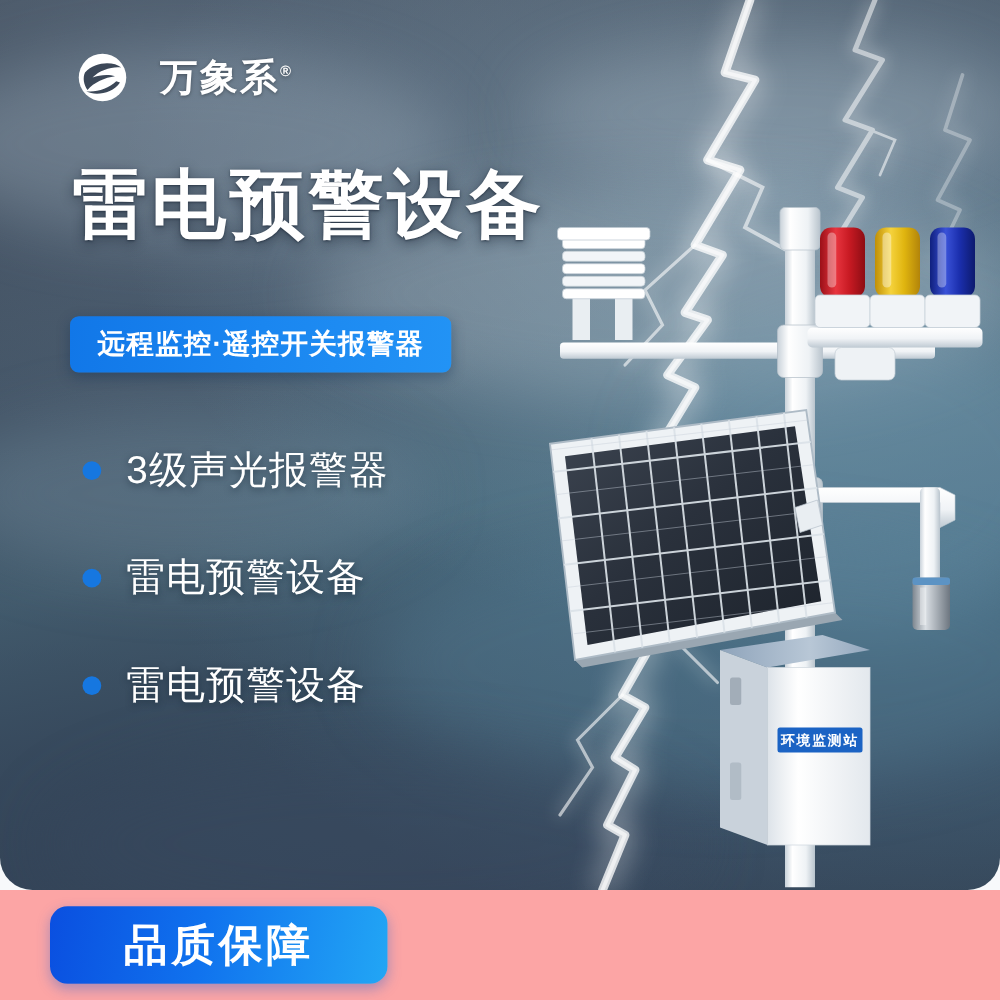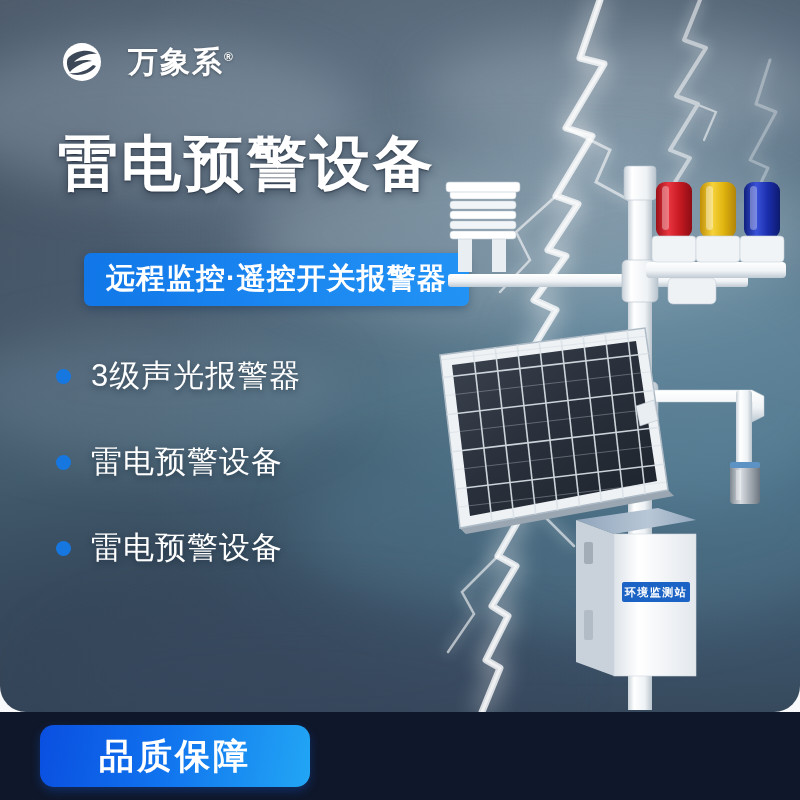--- a/index.html
+++ b/index.html
@@ -61,47 +61,46 @@
     text-shadow:
       0 3px 10px rgba(10,20,35,.45),
       0 1px 2px rgba(10,20,35,.55);
   }
 
   
   .subtitle{
     position:absolute;left:56px;top:253px;
     padding:9px 22px 11px 22px;border-radius:7px;
     background:linear-gradient(96deg,#1177e8 0%,#1a86f0 50%,#2293f5 100%);
-    color:#ffffff;font-size:29px;font-weight:700;letter-spacing:1px;
+    color:#ffffff;font-size:22px;font-weight:700;letter-spacing:1px;
     white-space:nowrap;line-height:1.15;
     box-shadow:0 3px 10px rgba(10,40,80,.35);
-    margin-left:28px;
-  }
-
-  
-  .features{position:absolute;left:56px;top:345px;}
+  }
+
+  
+  .features{position:absolute;left:66px;top:345px;}
   .feat{display:flex;align-items:center;height:62px;margin-bottom:24px;}
   .feat:last-child{margin-bottom:0;}
   .dot{
     width:15px;height:15px;border-radius:50%;
     background:#1677e0;flex:0 0 auto;margin-right:20px;
     box-shadow:0 0 0 0 rgba(0,0,0,0);
   }
   .feat-label{
     color:#ffffff;font-size:31px;font-weight:500;letter-spacing:1px;
     white-space:nowrap;text-shadow:0 2px 6px rgba(10,25,40,.5);
   }
 
   
   .product{position:absolute;left:400px;top:90px;width:400px;height:620px;}
 
   
   .bottombar{
     position:absolute;left:0;top:712px;width:800px;height:88px;
-    background:#0f172a;
+    background:#fca5a5;
     display:flex;align-items:center;
   }
   .quality-btn{
     position:absolute;left:40px;top:13px;
     width:270px;height:62px;border-radius:14px;
     background:linear-gradient(100deg,#0a4fe0 0%,#1072ee 45%,#22a6f5 100%);
     box-shadow:0 4px 10px rgba(16,86,210,.35);
     display:flex;align-items:center;justify-content:center;
     color:#ffffff;font-size:35px;font-weight:700;letter-spacing:3px;
   }

